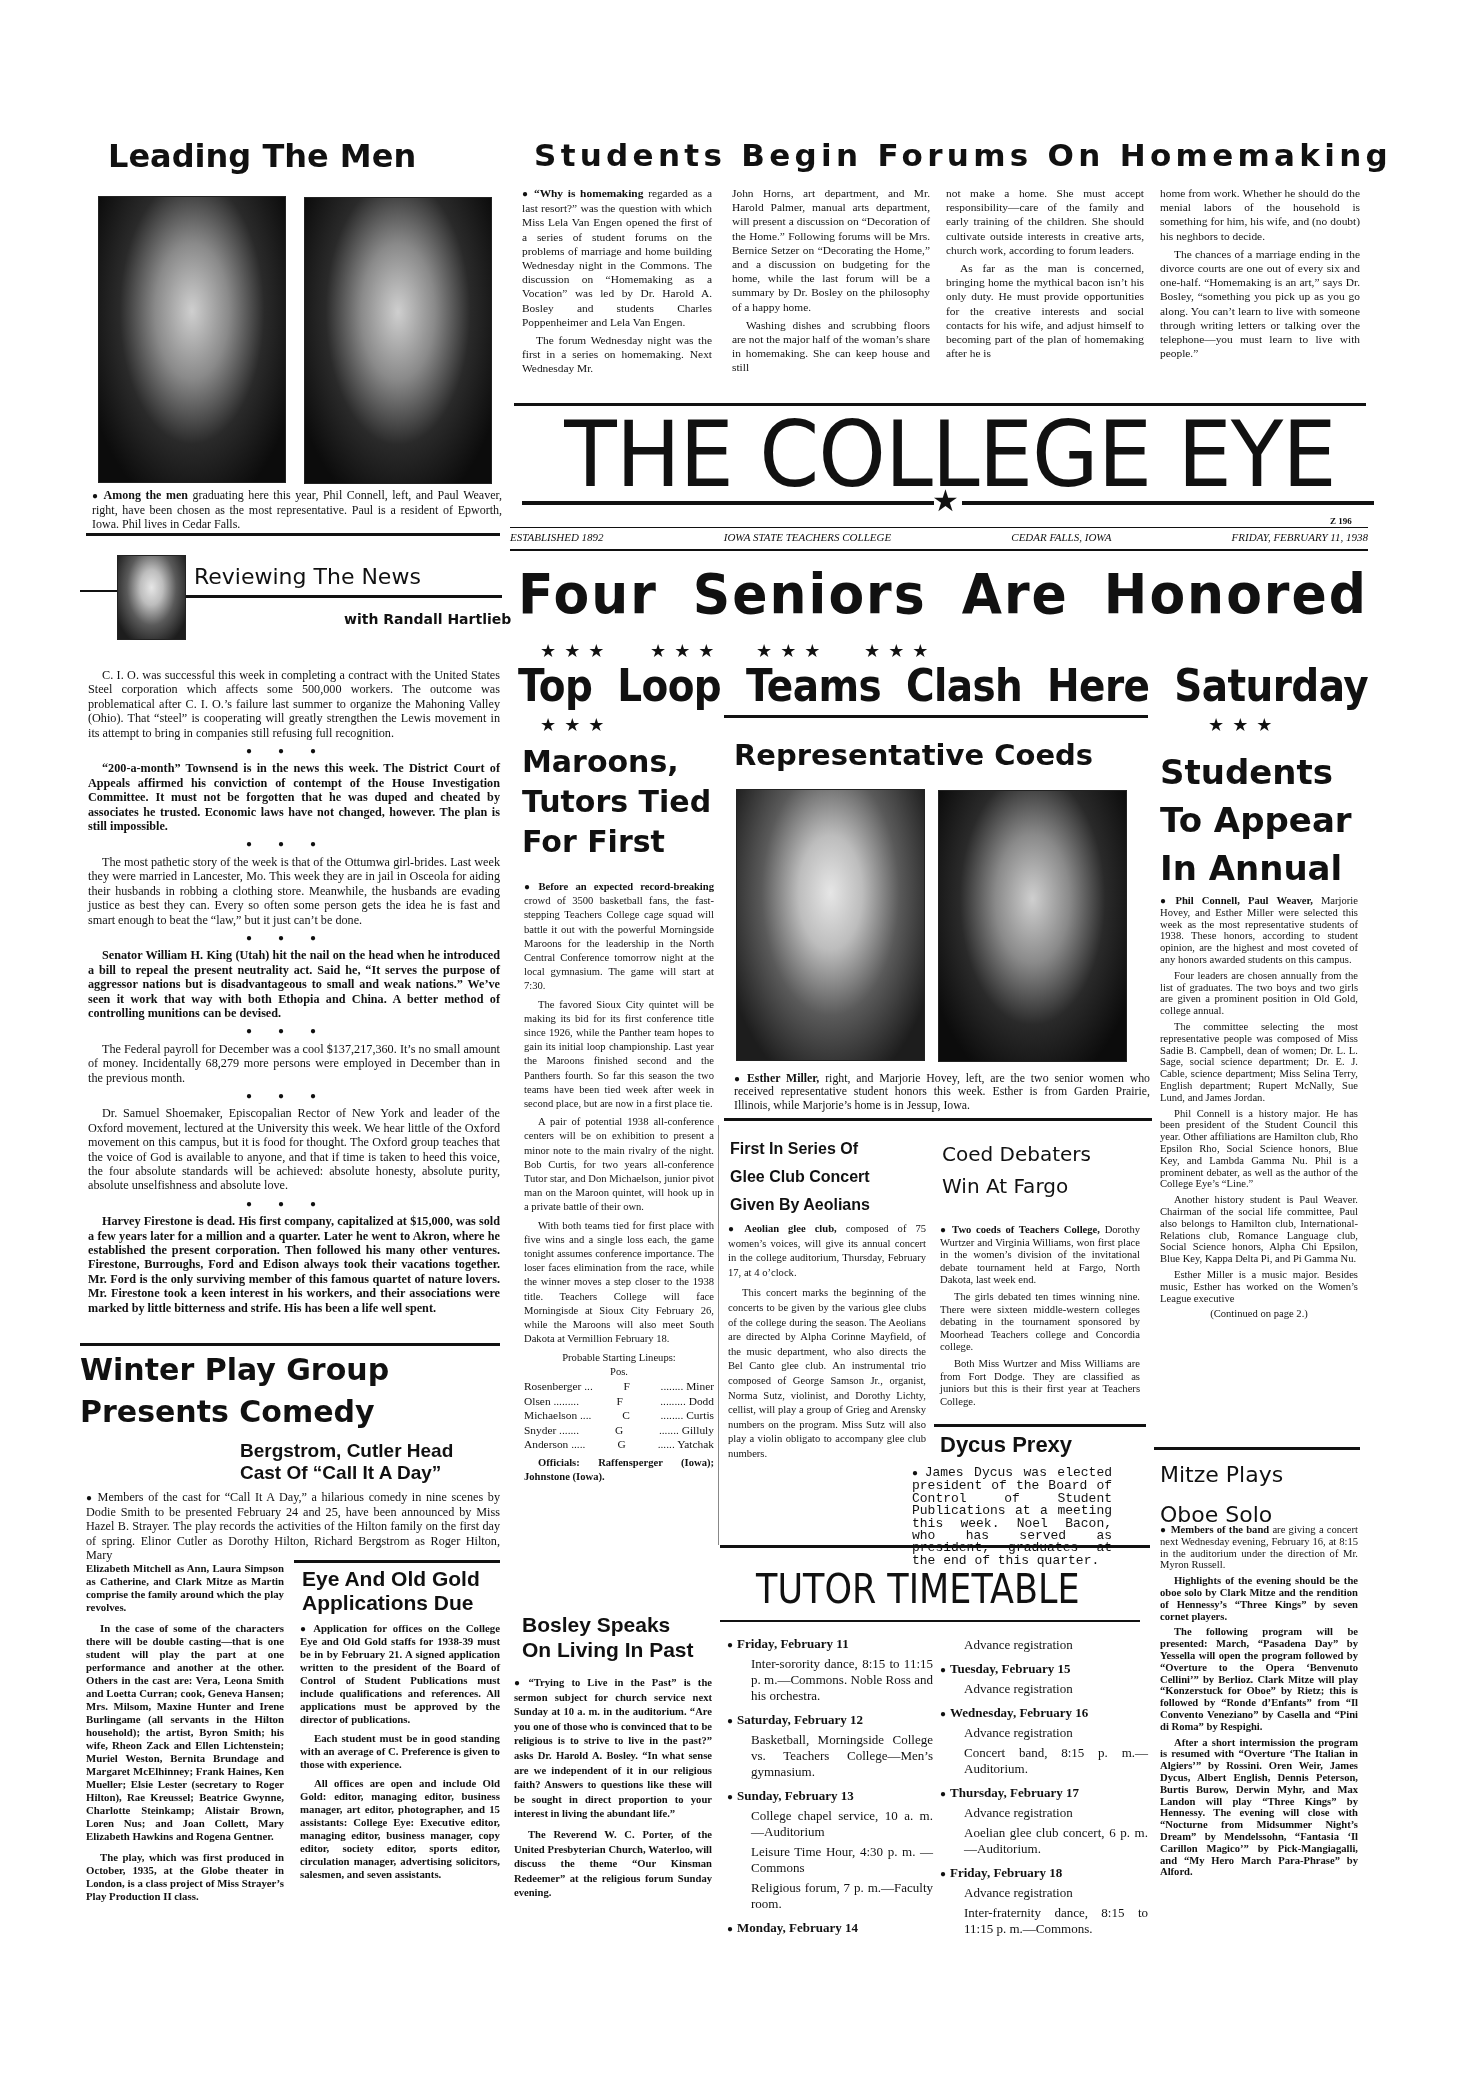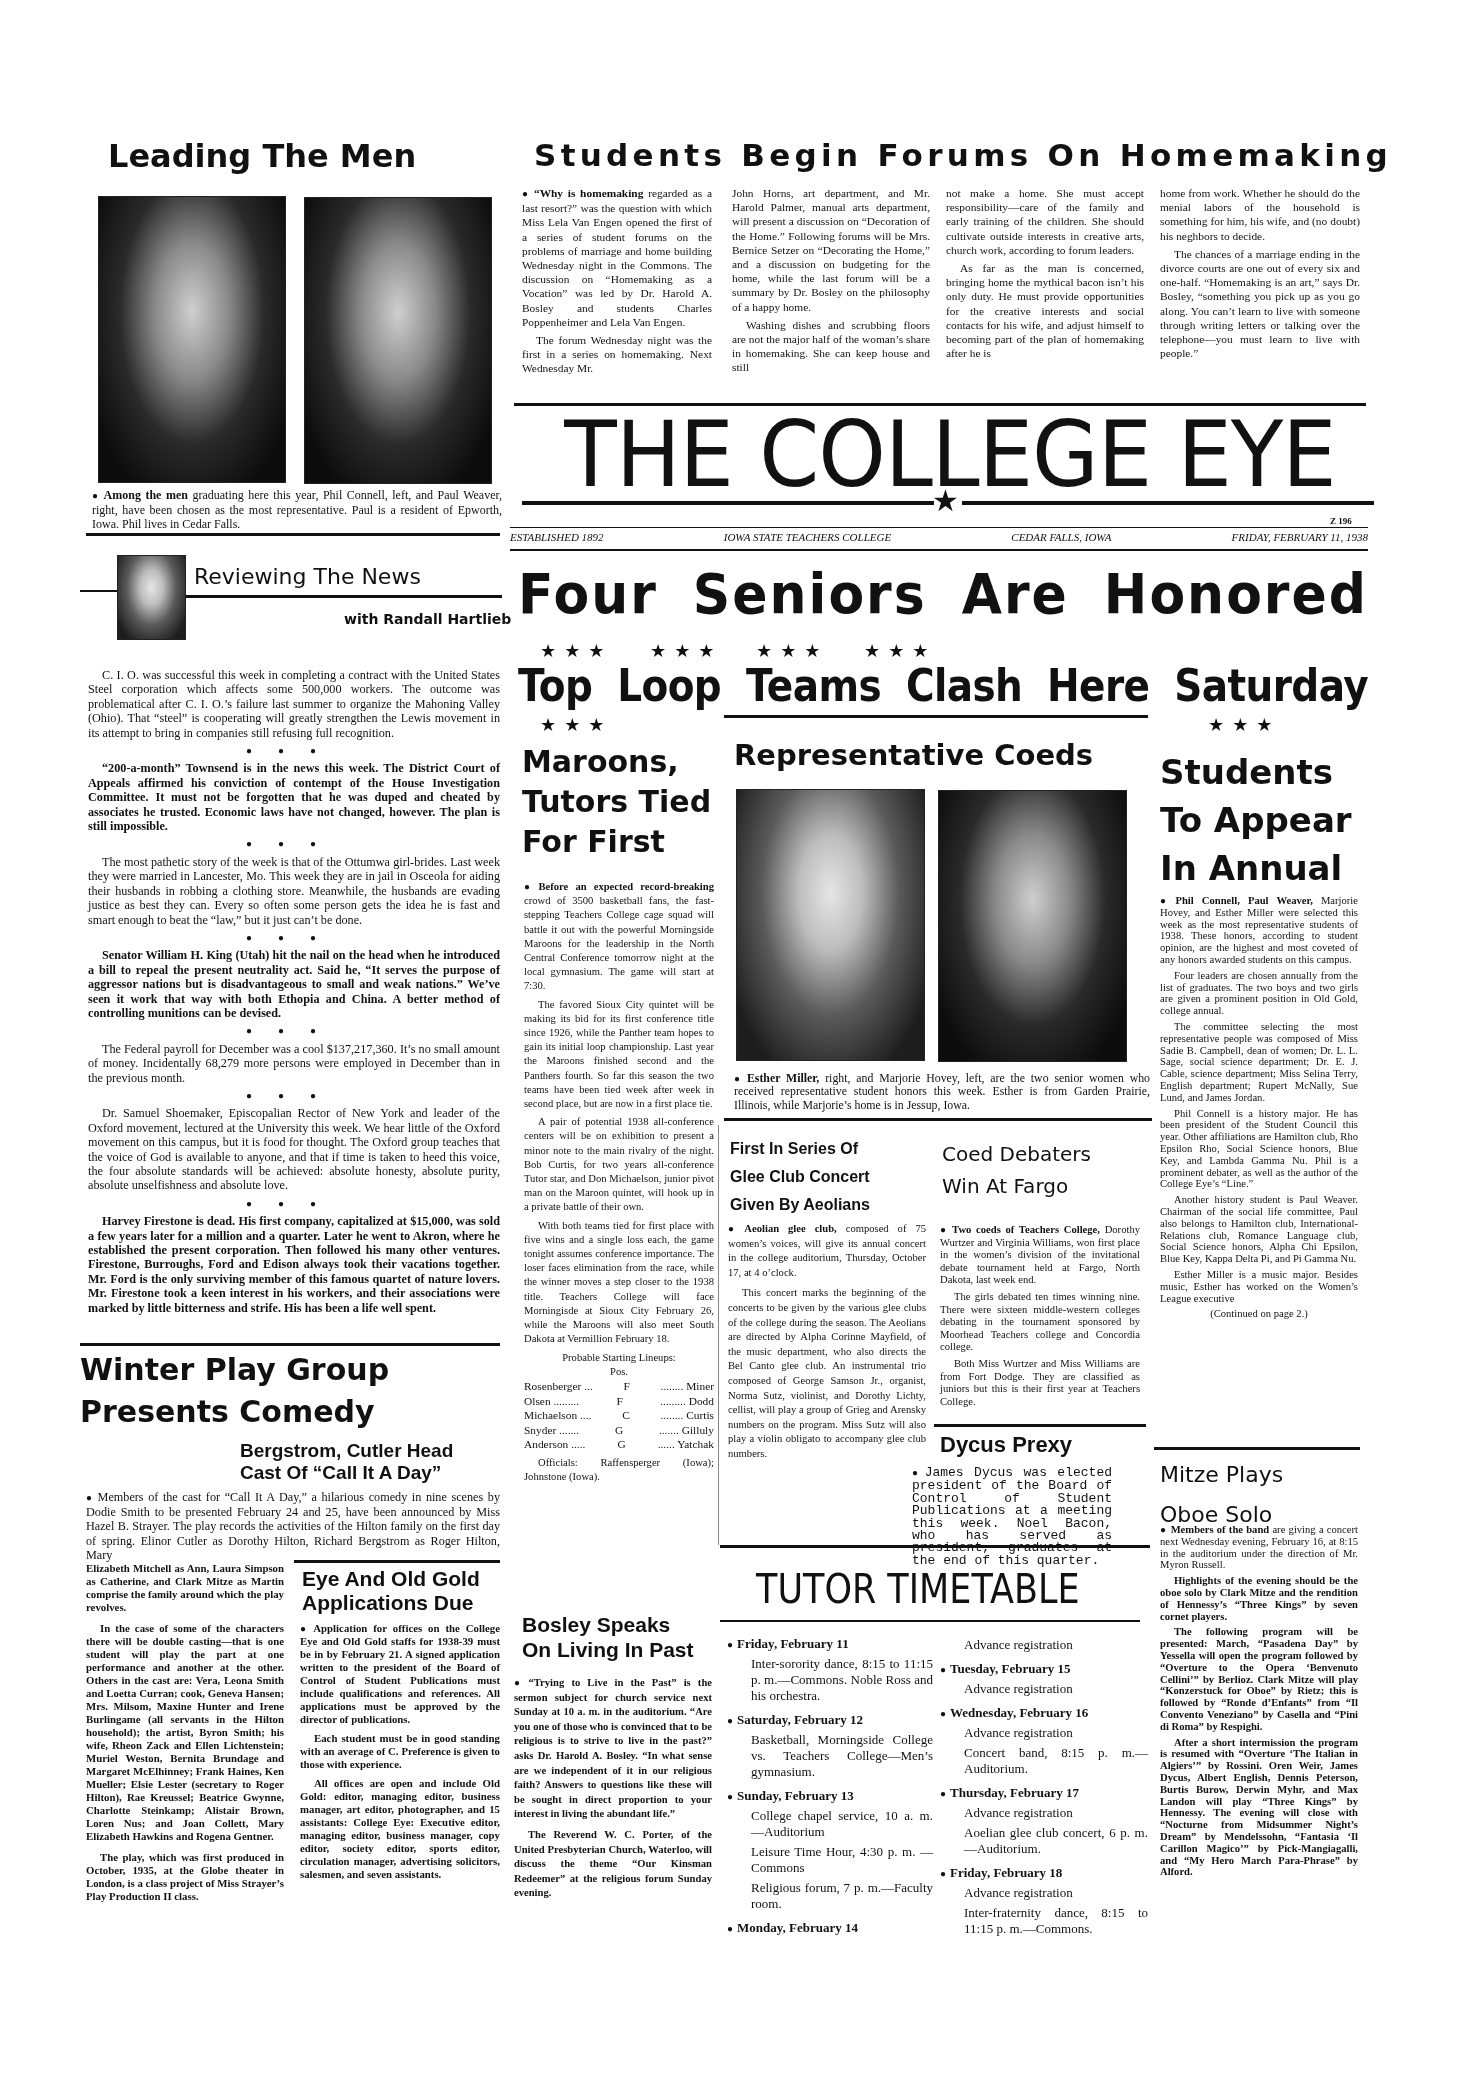--- a/index.html
+++ b/index.html
@@ -156,21 +156,21 @@
         <span>Snyder .......</span>
         <span>G</span>
         <span>....... Gilluly</span>
       </div>
     <div class="lineup">
         <span>Anderson .....</span>
         <span>G</span>
         <span>...... Yatchak</span>
       </div>
   </div>
-  <p style="font-weight:normal;margin-top:4px">Officials: Raffensperger (Iowa); Johnstone (Iowa).</p>
+  <p style="font-weight:bold;margin-top:4px">Officials: Raffensperger (Iowa); Johnstone (Iowa).</p>
 </div>
 
 <div class="abs sansb" style="left:522px;top:1612px;font-size:21px;line-height:25px;">
   <div>Bosley Speaks</div>
   <div>On Living In Past</div>
 </div>
 <div class="abs body-text" style="left:514px;top:1676px;width:198px;font-size:10.6px;line-height:14.6px;font-weight:bold;">
   <p class="noindent"><span class="dot">“Trying to Live in the Past”</span> <span>is the sermon subject for church service next Sunday at 10 a. m. in the auditorium. “Are you one of those who is convinced that to be religious is to strive to live in the past?” asks Dr. Harold A. Bosley. “In what sense are we independent of it in our religious faith? Answers to questions like these will be sought in direct proportion to your interest in living the abundant life.”</span></p>
   <p style="margin-top:6px">The Reverend W. C. Porter, of the United Presbyterian Church, Waterloo, will discuss the theme “Our Kinsman Redeemer” at the religious forum Sunday evening.</p>
 </div>
@@ -183,21 +183,21 @@
   <span>right, and Marjorie Hovey, left, are the two senior women who received representative student honors this week. Esther is from Garden Prairie, Illinois, while Marjorie’s home is in Jessup, Iowa.</span>
 </div>
 <div class="rule" style="left:724px;top:1118px;width:428px;height:3px;"></div>
 
 <div class="abs sansb" style="left:730px;top:1135px;font-size:16px;line-height:28px;">
   <div>First In Series Of</div>
   <div>Glee Club Concert</div>
   <div>Given By Aeolians</div>
 </div>
 <div class="abs body-text" style="left:728px;top:1222px;width:198px;font-size:10.6px;line-height:14.6px;">
-  <p class="noindent"><span class="dot bold">Aeolian glee club,</span> <span>composed of 75 women’s voices, will give its annual concert in the college auditorium, Thursday, October 17, at 4 o’clock.</span></p>
+  <p class="noindent"><span class="dot bold">Aeolian glee club,</span> <span>composed of 75 women’s voices, will give its annual concert in the college auditorium, Thursday, February 17, at 4 o’clock.</span></p>
   <p style="margin-top:6px">This concert marks the beginning of the concerts to be given by the various glee clubs of the college during the season. The Aeolians are directed by Alpha Corinne Mayfield, of the music department, who also directs the Bel Canto glee club. An instrumental trio composed of George Samson Jr., organist, Norma Sutz, violinist, and Dorothy Lichty, cellist, will play a group of Grieg and Arensky numbers on the program. Miss Sutz will also play a violin obligato to accompany glee club numbers.</p>
 </div>
 
 <div class="head abs" style="left:942px;top:1138px;font-size:20px;font-weight:normal;line-height:32px;">
   <div>Coed Debaters</div>
   <div>Win At Fargo</div>
 </div>
 <div class="abs body-text" style="left:940px;top:1204px;width:200px;font-size:10.6px;line-height:12.6px;margin-top:20px;">
   <p class="noindent"><span class="dot bold">Two coeds of Teachers College,</span> <span>Dorothy Wurtzer and Virginia Williams, won first place in the women’s division of the invitational debate tournament held at Fargo, North Dakota, last week end.</span></p>
   <p>The girls debated ten times winning nine. There were sixteen middle-western colleges debating in the tournament sponsored by Moorhead Teachers college and Concordia college.</p>

